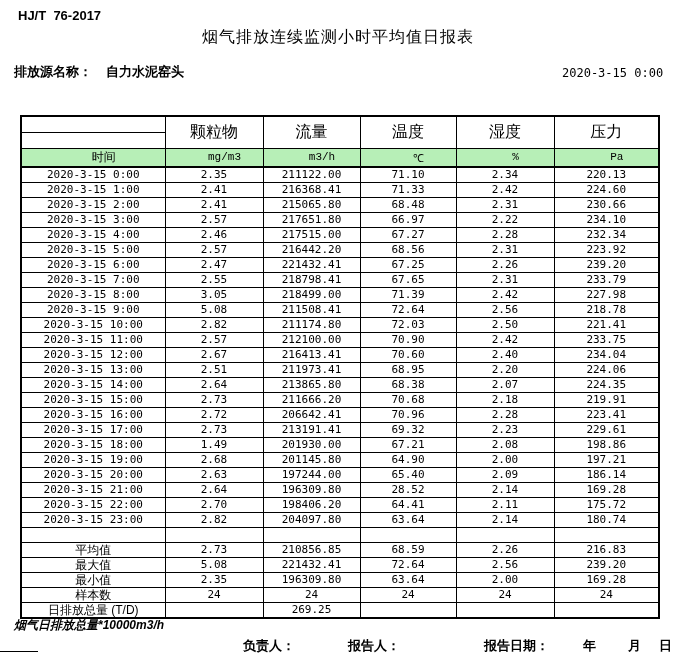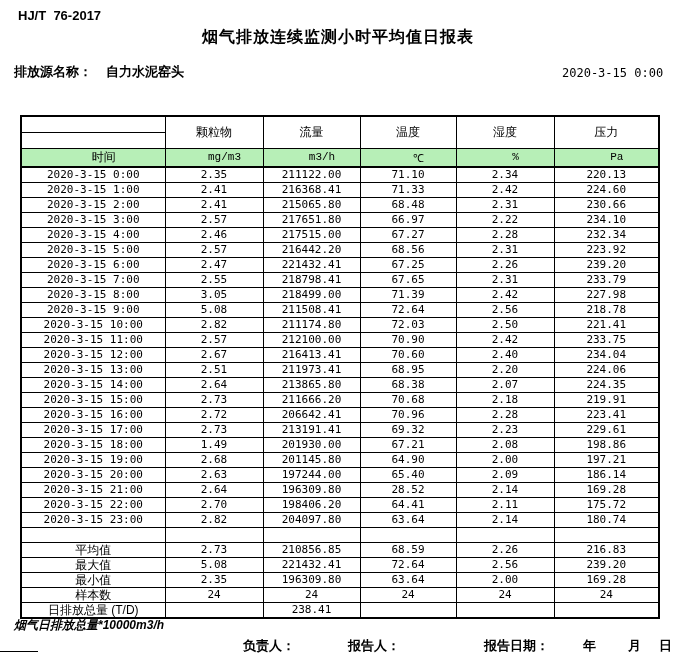--- a/index.html
+++ b/index.html
@@ -2,28 +2,28 @@
 <html style="--green: #b7efb7; --border: #000000;"><head>
 <meta charset="utf-8">
 <style>
   :root { --green:#b7efb7; --border:#000; }
   * { margin:0; padding:0; box-sizing:border-box; }
   body {
     width:676px; height:654px; position:relative; background:#fff;
     font-family:"Liberation Sans", sans-serif; color:#000; overflow:hidden;
   }
   .std { position:absolute; left:18px; top:8px; font-size:13px; font-weight:bold; white-space:pre; }
-  .title { position:absolute; left:0; top:27px; width:100%; text-align:center; font-size:16px; font-weight:bold; letter-spacing:1px; }
+  .title { position:absolute; left:0; top:27px; width:100%; text-align:center; font-size:16px; font-weight:normal; letter-spacing:1px; }
   .source-row { position:absolute; left:14px; top:63px; font-size:13px; font-weight:bold; }
   .source-name { margin-left:14px; }
   .datetime { position:absolute; left:562px; top:66px; font-size:12px; font-family:"DejaVu Sans Mono", monospace; }
 
   table { position:absolute; left:20px; top:115px; width:638px; border-collapse:collapse; table-layout:fixed; border:2px solid var(--border); }
   td { border:1px solid var(--border); text-align:center; vertical-align:middle; padding:0; overflow:hidden; }
-  .hd { height:16px; font-size:12px; }
+  .hd { height:16px; font-size:16px; }
   .g  { background:var(--green);padding-left:21px; }
   .unit td { height:15px; font-size:11px; font-family:Liberation Mono, monospace; border-bottom:2px solid var(--border); }
   .unit td.th-time { font-family:"Liberation Sans", sans-serif; font-size:12px; }
   tbody td { height:15px; font-size:11px; line-height:14px; font-family:"DejaVu Sans Mono", monospace; }
   tbody td.l { font-family:"Liberation Sans", sans-serif; font-size:12px; }
 
   .note { position:absolute; left:14px; top:617px; font-size:12px; font-weight:bold;font-style:italic; }
   .sig { position:absolute; left:0; top:637px; width:676px; height:16px; font-size:13px; font-weight:bold; }
   .sig span { position:absolute; top:0; white-space:nowrap; }
   .sig .s-unit { left:14px; }
@@ -304,21 +304,21 @@
         <td class="l">样本数</td>
         <td class="v">24</td>
         <td class="v">24</td>
         <td class="v">24</td>
         <td class="v">24</td>
         <td class="v">24</td>
       </tr>
       <tr>
         <td class="l">日排放总量 (T/D)</td>
         <td class="v"></td>
-        <td class="v">238.41</td>
+        <td class="v">269.25</td>
         <td class="v"></td>
         <td class="v"></td>
         <td class="v"></td>
       </tr>
     </tbody>
 </table>
 
 <div class="note">烟气日排放总量*10000m3/h</div>
 <div class="sig">
   <span class="s-resp">负责人：</span>

